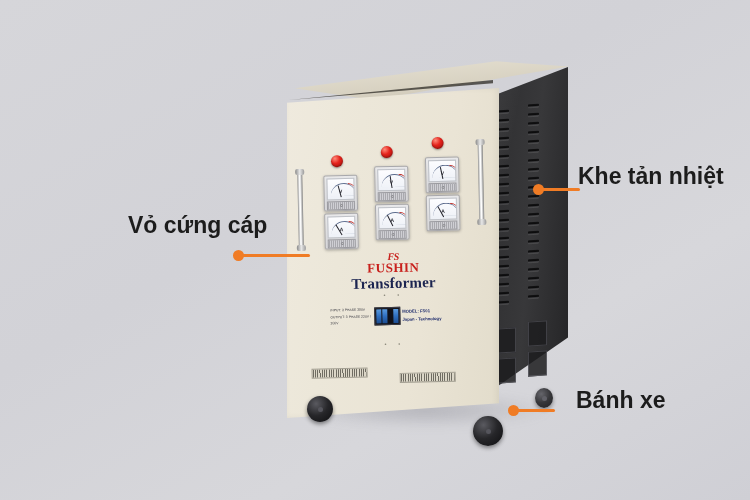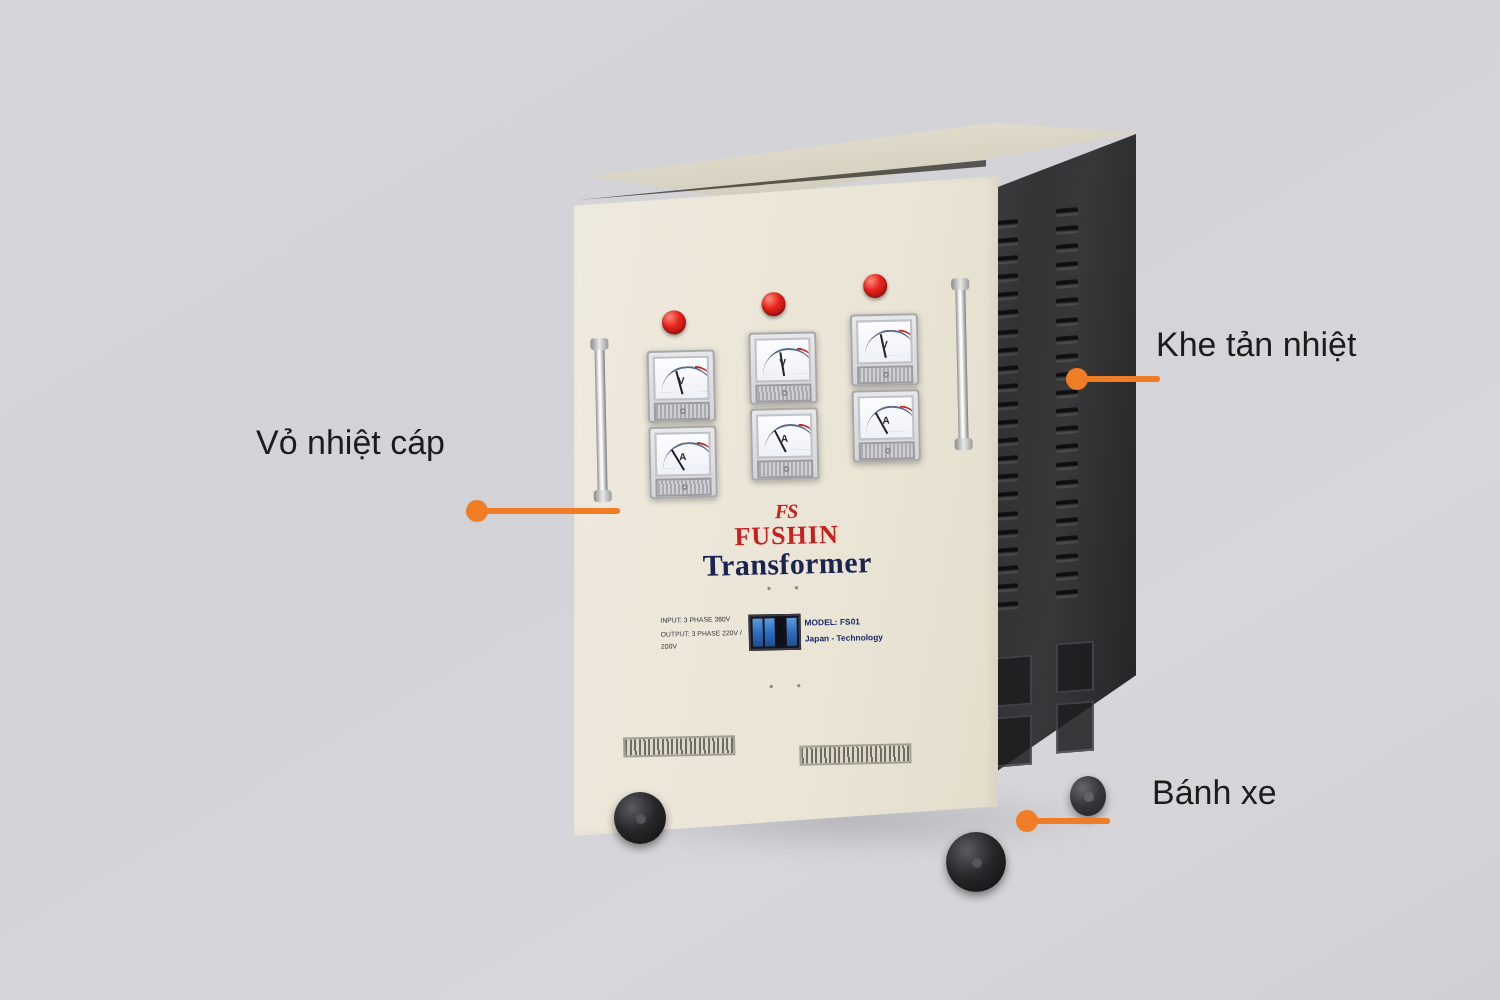--- a/index.html
+++ b/index.html
@@ -258,22 +258,22 @@
   }
   .wheel.w-left  { left: 22px;  top: 338px; width: 26px; height: 26px; }
   .wheel.w-front { left: 188px; top: 358px; width: 30px; height: 30px; }
   .wheel.w-back  { left: 250px; top: 330px; width: 18px; height: 20px; opacity: .9; }
 
   
   .callout { position: absolute; }
   .callout .cl-label {
     position: absolute;
     white-space: nowrap;
-    font-size: 17px;
-    font-weight: normal;
+    font-size: 23px;
+    font-weight: bold;
     color: #1c1c1c;
   }
   .cl-line {
     position: absolute;
     height: 3px;
     background: #f07c25;
     border-radius: 2px;
   }
   .cl-dot {
     position: absolute;
@@ -470,21 +470,21 @@
     </div>
 
     <div class="wheel w-back"></div>
     <div class="wheel w-left"></div>
     <div class="wheel w-front"></div>
   </div>
 
   <div class="callout" id="callout-vo-cung-cap">
     <div class="cl-dot"></div>
     <div class="cl-line"></div>
-    <div class="cl-label">Vỏ nhiệt cáp</div>
+    <div class="cl-label">Vỏ cứng cáp</div>
   </div>
 
   <div class="callout" id="callout-khe-tan-nhiet">
     <div class="cl-dot"></div>
     <div class="cl-line"></div>
     <div class="cl-label">Khe tản nhiệt</div>
   </div>
 
   <div class="callout" id="callout-banh-xe">
     <div class="cl-dot"></div>

